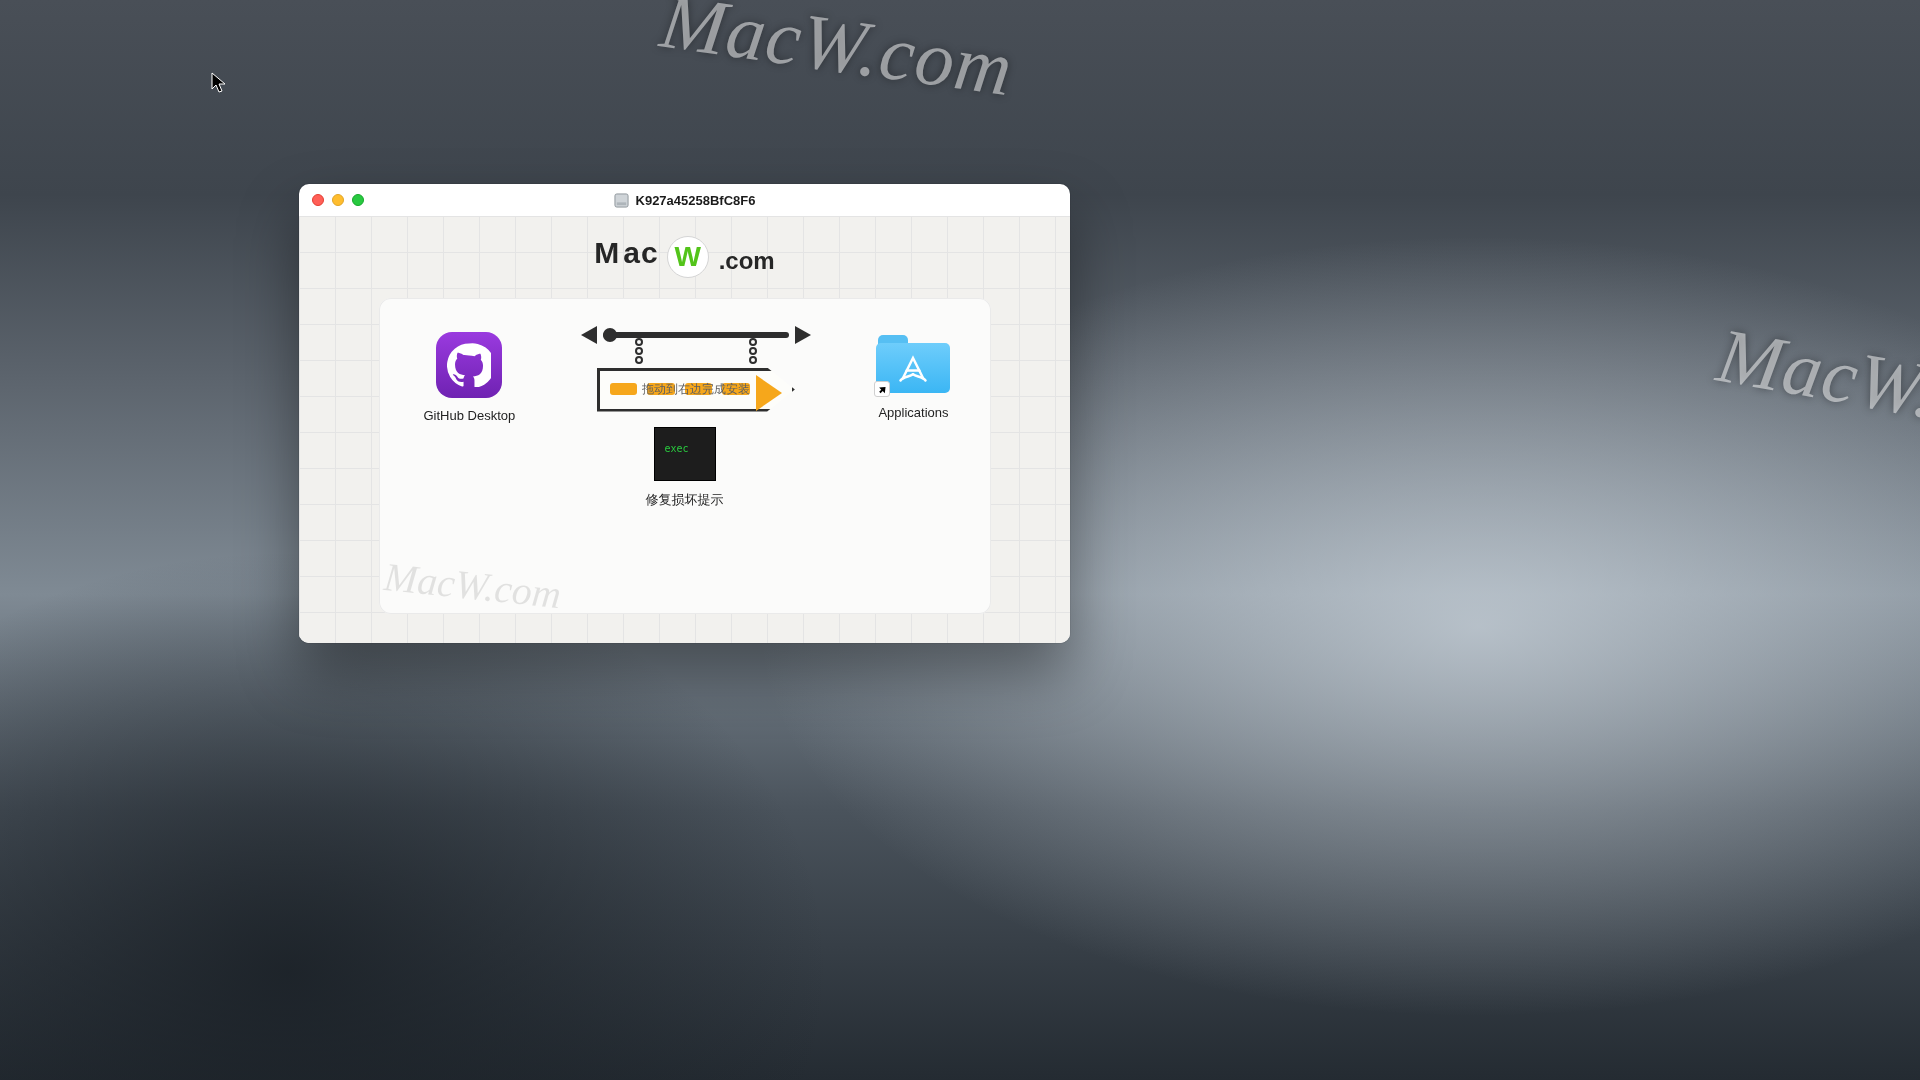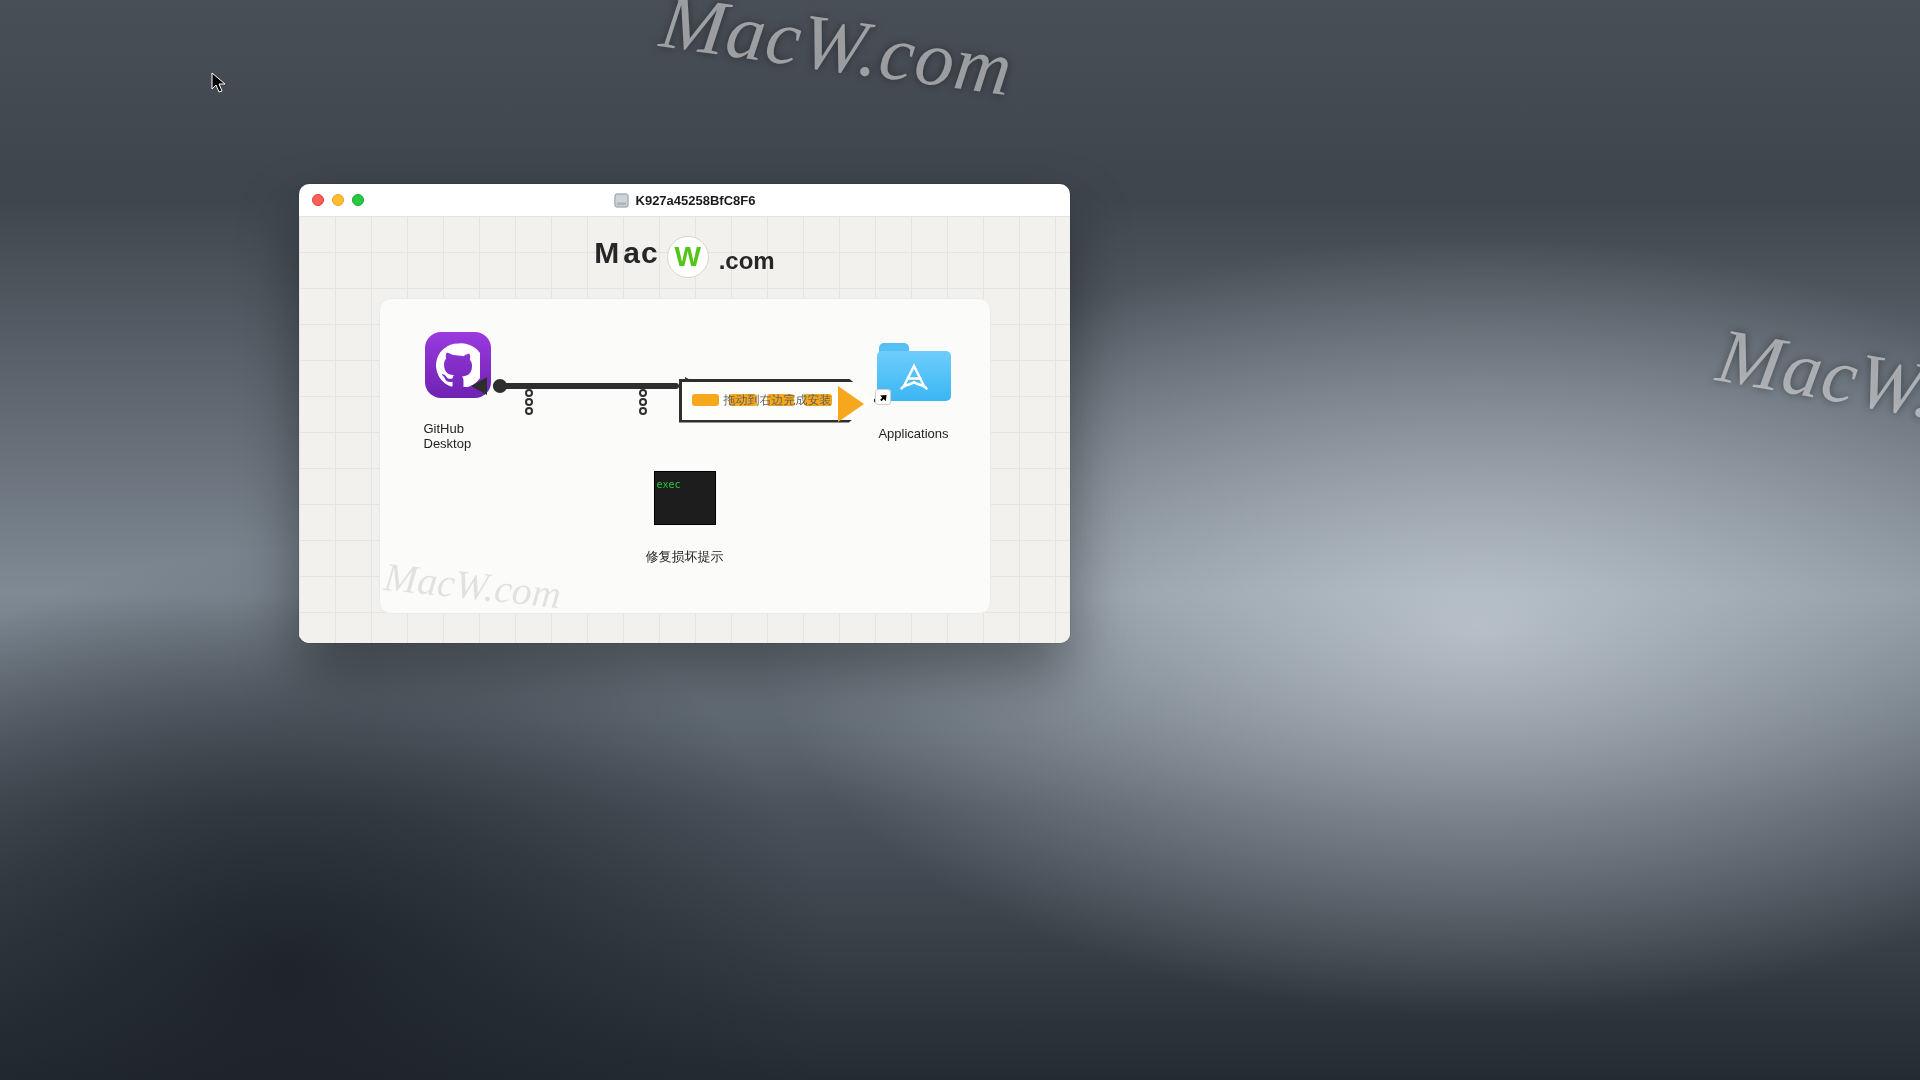--- a/index.html
+++ b/index.html
@@ -56,55 +56,55 @@
       margin-top:20px;width:612px;height:316px;background:#fbfbfa;border-radius:12px;
       box-shadow:inset 0 0 0 1px #eaeaea;
       position:relative;
     }
     .wm-panel{
       position:absolute;left:5px;bottom:5px;color:rgba(0,0,0,.10);font-family:Georgia,serif;font-style:italic;
       font-size:40px;transform:rotate(6deg);pointer-events:none;
     }
 
     .row-top{display:flex;justify-content:space-between;align-items:center;padding:34px 40px 0 45px;}
-    .file-item{display:flex;flex-direction:column;align-items:center;gap:23px;}
+    .file-item{display:flex;flex-direction:column;align-items:center;gap:10px;}
     .file-label{font-size:13px;color:#232323;}
 
     
     .gh-icon{width:66px;height:66px;border-radius:16px;background:linear-gradient(#9a3adf,#6f22b2);display:flex;align-items:center;justify-content:center;}
 
     
     .folder{width:74px;height:60px;position:relative;}
     .folder-back{position:absolute;left:2px;top:0;width:30px;height:14px;background:#56bff3;border-radius:5px 5px 0 0;}
     .folder-front{position:absolute;left:0;top:8px;width:74px;height:50px;background:linear-gradient(#6ecdfb,#3bb6f4);border-radius:5px;display:flex;align-items:center;justify-content:center;}
     .alias-arrow{position:absolute;left:-2px;bottom:-2px;width:16px;height:16px;background:#fff;border:1px solid #cfcfcf;border-radius:3px;display:flex;align-items:center;justify-content:center;}
 
     
-    .signwrap{display:flex;flex-direction:row;align-items:center;position:relative;top:-6px;}
+    .signwrap{display:flex;flex-direction:column;align-items:center;position:relative;top:-6px;}
     .rod{width:186px;height:6px;background:#2e2e2e;border-radius:3px;position:relative;}
     .rod::before,.rod::after{content:"";position:absolute;top:-4px;width:14px;height:14px;background:#2e2e2e;border-radius:50%;}
     .rod::before{left:-18px;width:0;height:0;border:none;background:none;}
     .spearL{position:absolute;left:-22px;top:-6px;width:0;height:0;border-top:9px solid transparent;border-bottom:9px solid transparent;border-right:16px solid #2e2e2e;}
     .spearR{position:absolute;right:-22px;top:-6px;width:0;height:0;border-top:9px solid transparent;border-bottom:9px solid transparent;border-left:16px solid #2e2e2e;}
     .chain{position:absolute;top:6px;width:4px;height:26px;display:flex;flex-direction:column;justify-content:space-between;}
     .chain span{width:8px;height:8px;border:2px solid #2e2e2e;border-radius:50%;margin-left:-2px;}
     .chainL{left:34px;} .chainR{right:34px;}
     .plank{
       margin-top:30px;width:198px;height:44px;border:3px solid #2e2e2e;background:#fdfdfa;
       display:flex;align-items:center;justify-content:center;font-size:12px;color:#5f5f5f;
       position:relative;
       clip-path:polygon(0 0,86% 0,100% 50%,86% 100%,0 100%);
     }
     .dashes{position:absolute;left:10px;top:12px;width:140px;height:18px;display:flex;gap:10px;}
     .dashes span{width:28px;height:12px;background:#f6a71b;border-radius:3px;}
     .dash-arrow-head{position:absolute;right:10px;top:4px;width:0;height:0;border-top:18px solid transparent;border-bottom:18px solid transparent;border-left:26px solid #f6a71b;}
 
     
     .row-bottom{display:flex;justify-content:center;padding-top:4px;}
-    .exec{width:62px;height:54px;background:#1d1d1d;border:1px solid #000;padding:2px;margin-top:16px;}
+    .exec{width:62px;height:54px;background:#1d1d1d;border:1px solid #000;padding:10px;}
     .exec-label{font-size:10px;color:#29c93e;font-family:Menlo,Consolas,monospace;}
   </style>
 </head>
 <body>
 
 <div class="desktop">
 
   <div class="watermark wm-top">MacW.com</div>
   <div class="watermark wm-right">MacW.com</div>
 

